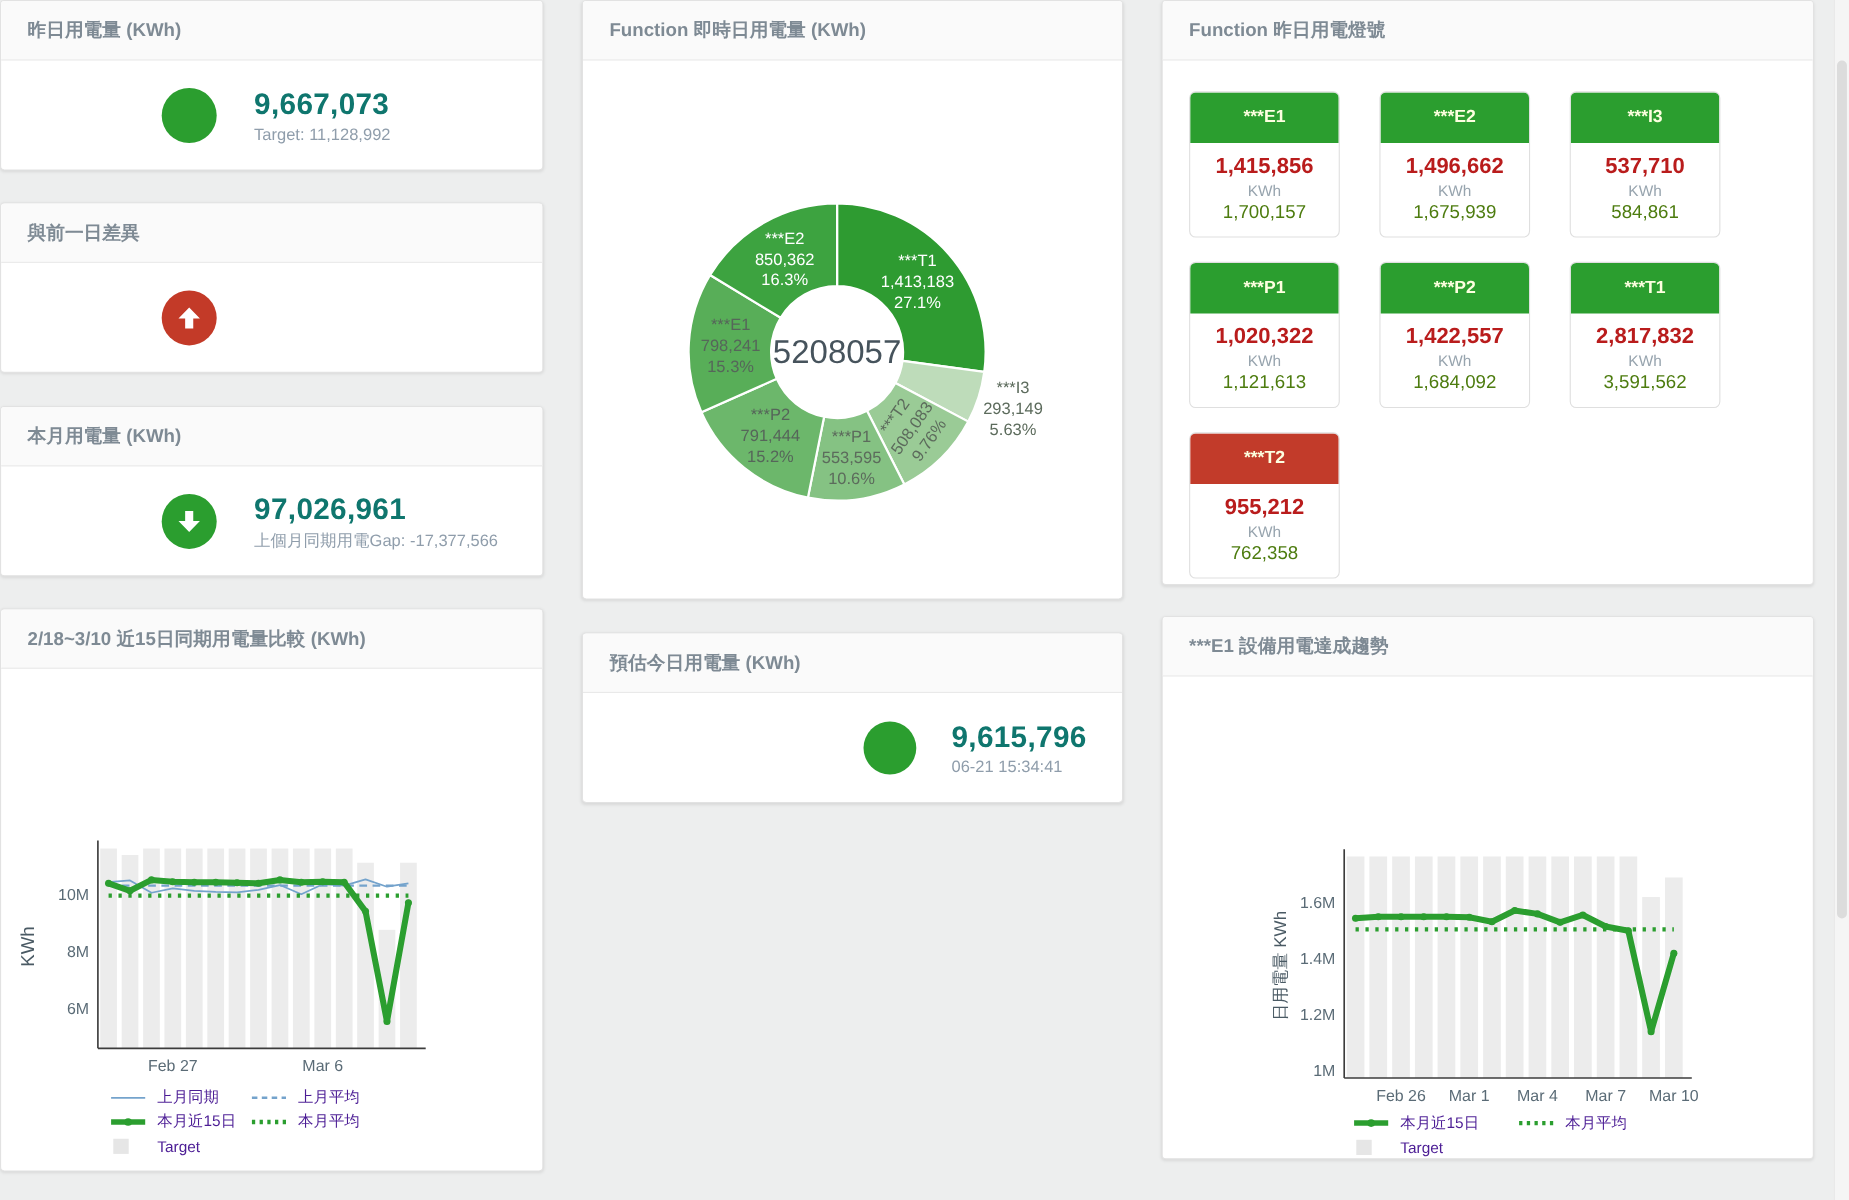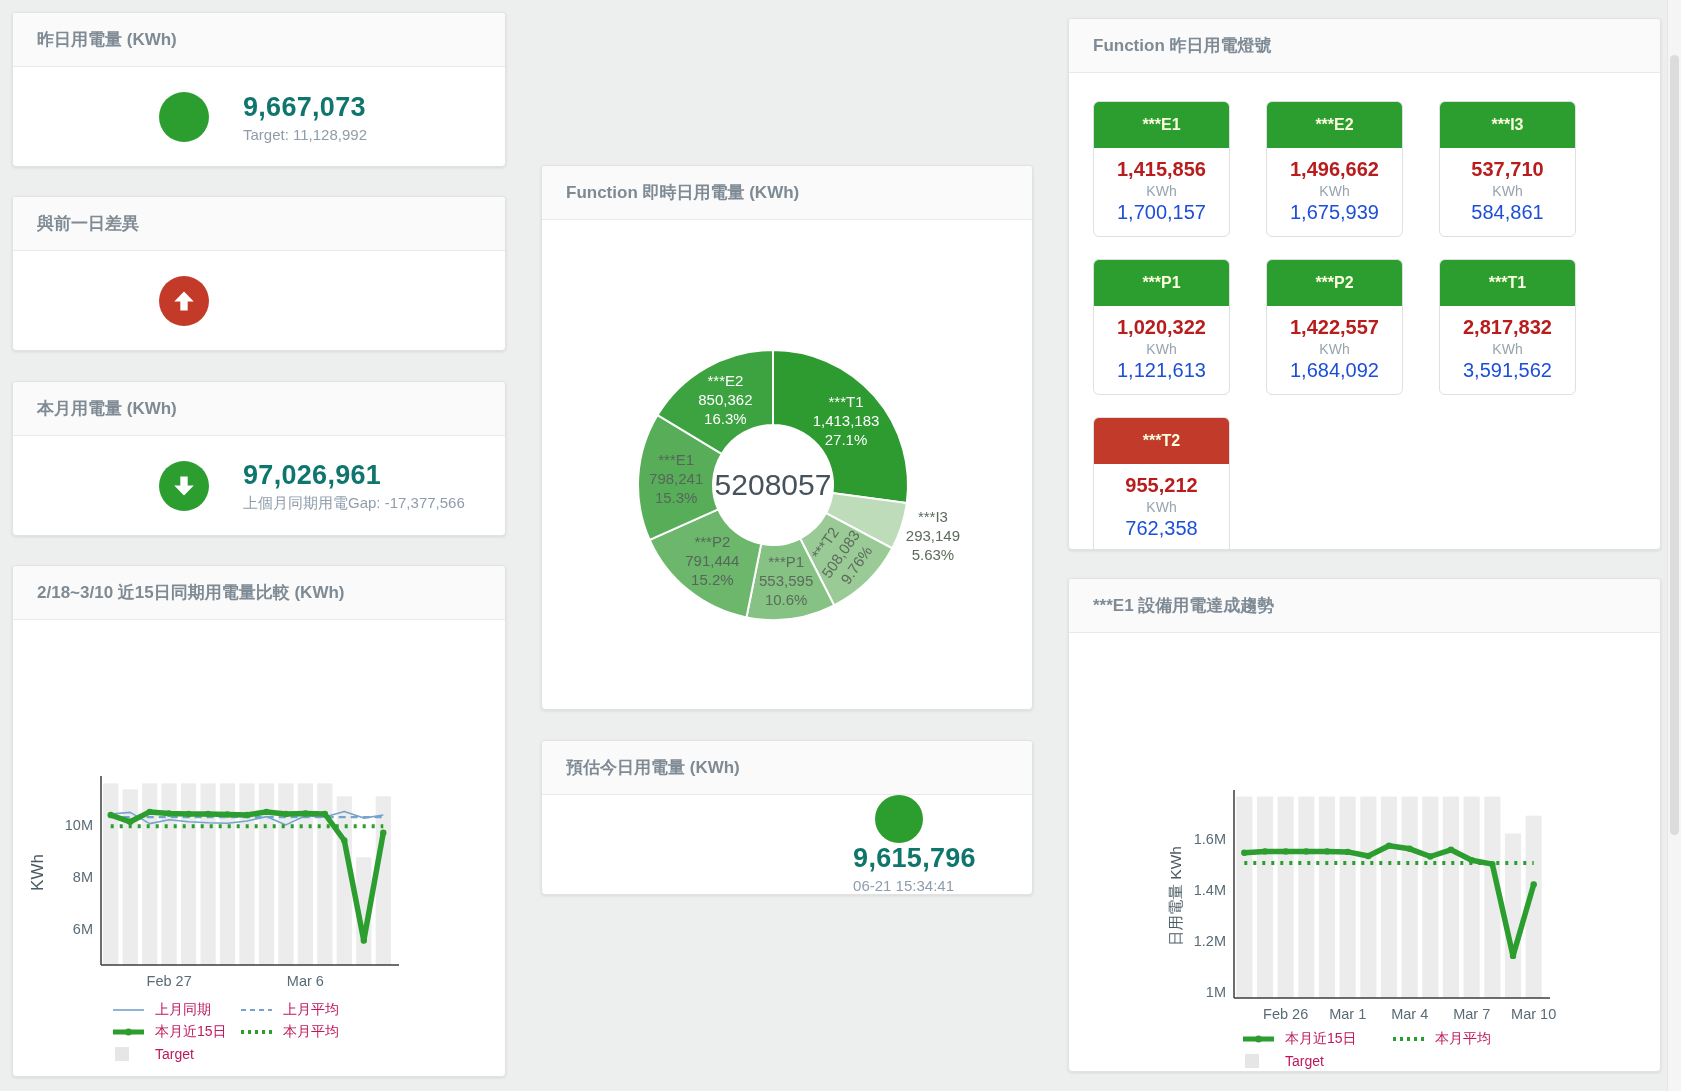--- a/index.html
+++ b/index.html
@@ -1,53 +1,53 @@
 <!DOCTYPE html>
 <html><head>
 <meta charset="utf-8">
 <style>
   * { margin:0; padding:0; box-sizing:border-box; }
   html,body { width:1681px; height:1091px; overflow:hidden;
     font-family:"Liberation Sans","DejaVu Sans",sans-serif; background:#edeeee; }
-  .dashboard { display:flex; padding:12px; gap:35px;align-items:center; }
+  .dashboard { display:flex; padding:0; gap:35px; }
   .col1 { width:494px; } .col2 { width:492px; } .col3 { width:593px; }
   .card { background:#fff; border:1px solid #e2e2e2; border-radius:4px;
     box-shadow:0 1px 3px rgba(0,0,0,.09); overflow:hidden; }
   .card-header { height:54px; line-height:53px; padding:0 24px; background:#fafafa;
     border-bottom:1px solid #e9e9e9; color:#7e8a94; font-weight:bold; font-size:17px;
     white-space:nowrap; }
   
   .kpi { height:155px; margin-bottom:29px; }
   .kpi-body { height:100px; display:flex; align-items:center; padding-left:146px; }
   .kpi-icon { width:50px; height:50px; border-radius:50%; flex:0 0 50px;
     display:flex; align-items:center; justify-content:center; margin-right:34px; }
   .kpi-icon svg { width:26px; height:26px; }
   .kpi-text .val { font-size:27px; font-weight:bold; color:#0f766e; letter-spacing:.3px; }
   .kpi-text .sub { font-size:15px; color:#8f9dab; margin-top:3px; }
-  .shift .kpi-body { padding-left:255px;flex-direction:column; }
+  .shift .kpi-body { padding-left:255px; }
   
   .chart-card-left { height:512px; }
   .chart-card-right { height:494px; }
   .donut-card { height:545px; margin-bottom:30px; }
   .estimate-card { height:155px; }
   .lights-card { height:532px; margin-bottom:28px; }
   .chart-mount svg { display:block; }
-  .legend { display:grid; grid-auto-rows:22px; align-items:center; font-size:14px; color:#be185d; }
+  .legend { display:grid; grid-auto-rows:22px; align-items:center; font-size:14px; color:#4c1d95; }
   .legend-item { display:flex; align-items:center; gap:8px; }
   .legend-item svg { flex:0 0 36px; }
   
   .tiles { padding:28px 24px; display:grid; grid-template-columns:repeat(3,137px);
     column-gap:36px; row-gap:22px; }
   .tile { border:1px solid #dfdfdf; border-radius:6px; overflow:hidden; background:#fff;
     text-align:center; }
   .tile-head { height:46px; line-height:46px; font-size:16px; font-weight:bold; color:#fdffe0; }
   .tile-body { padding:10px 4px 12px; }
   .tile-val { font-size:20px; font-weight:bold; color:#b91c1c; }
   .tile-unit { font-size:14px; color:#97a4ae; margin-top:2px; }
-  .tile-target { font-size:20px; color:#1d4ed8; margin-top:2px; }
+  .tile-target { font-size:17px; color:#4d7c0f; margin-top:2px; }
   
   .scrollbar { position:absolute; top:0; right:0; width:14px; height:1091px;
     background:#f5f5f5; border-left:1px solid #e6e6e6; }
   .scroll-thumb { position:absolute; left:2px; top:55px; width:9px; height:780px;
     background:#dcdcdc; border-radius:5px; }
 </style>
 </head>
 <body>
 
 <div class="dashboard">

